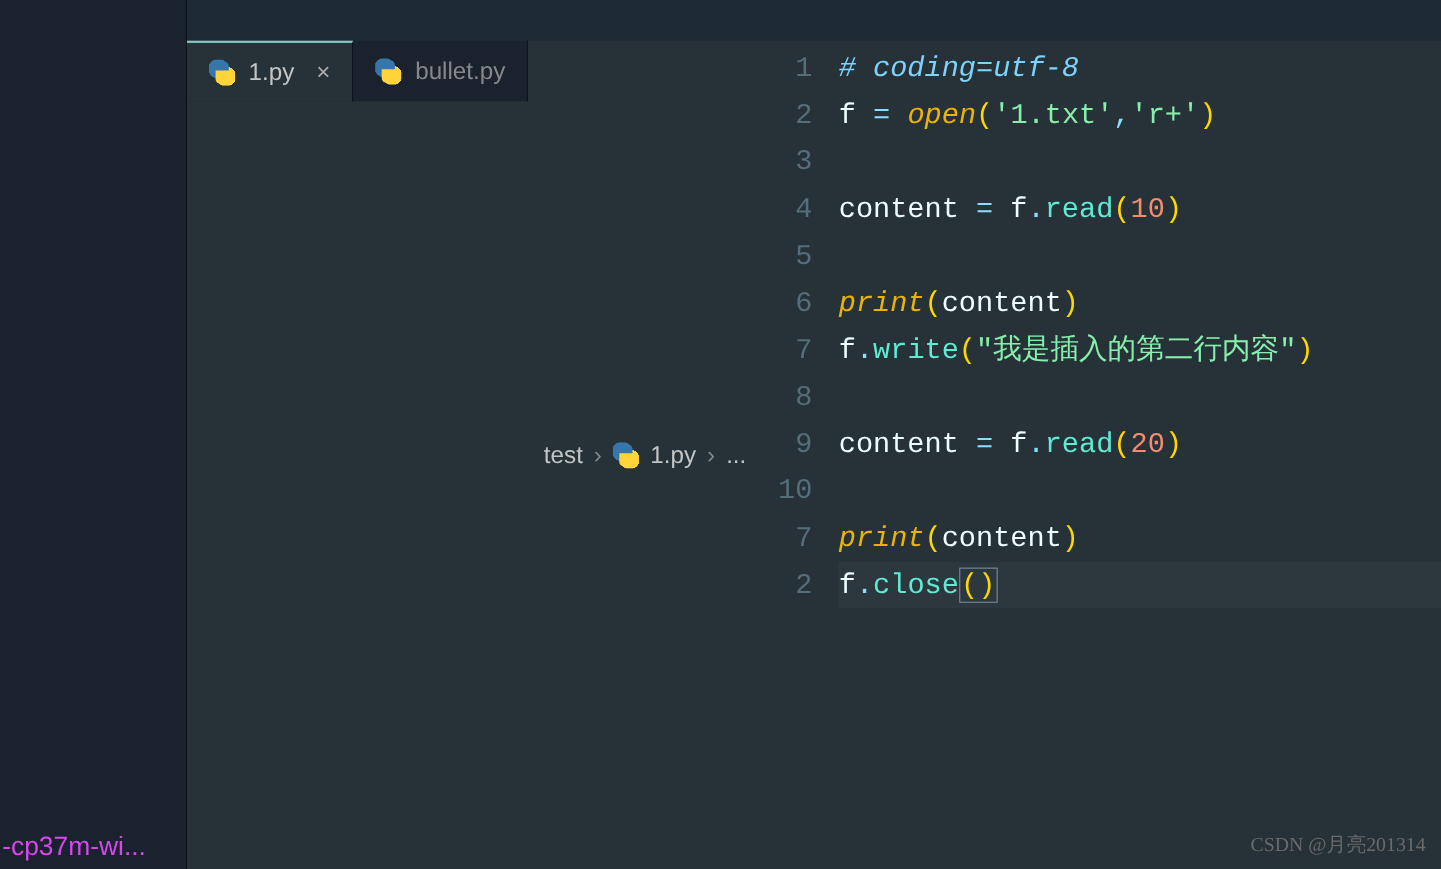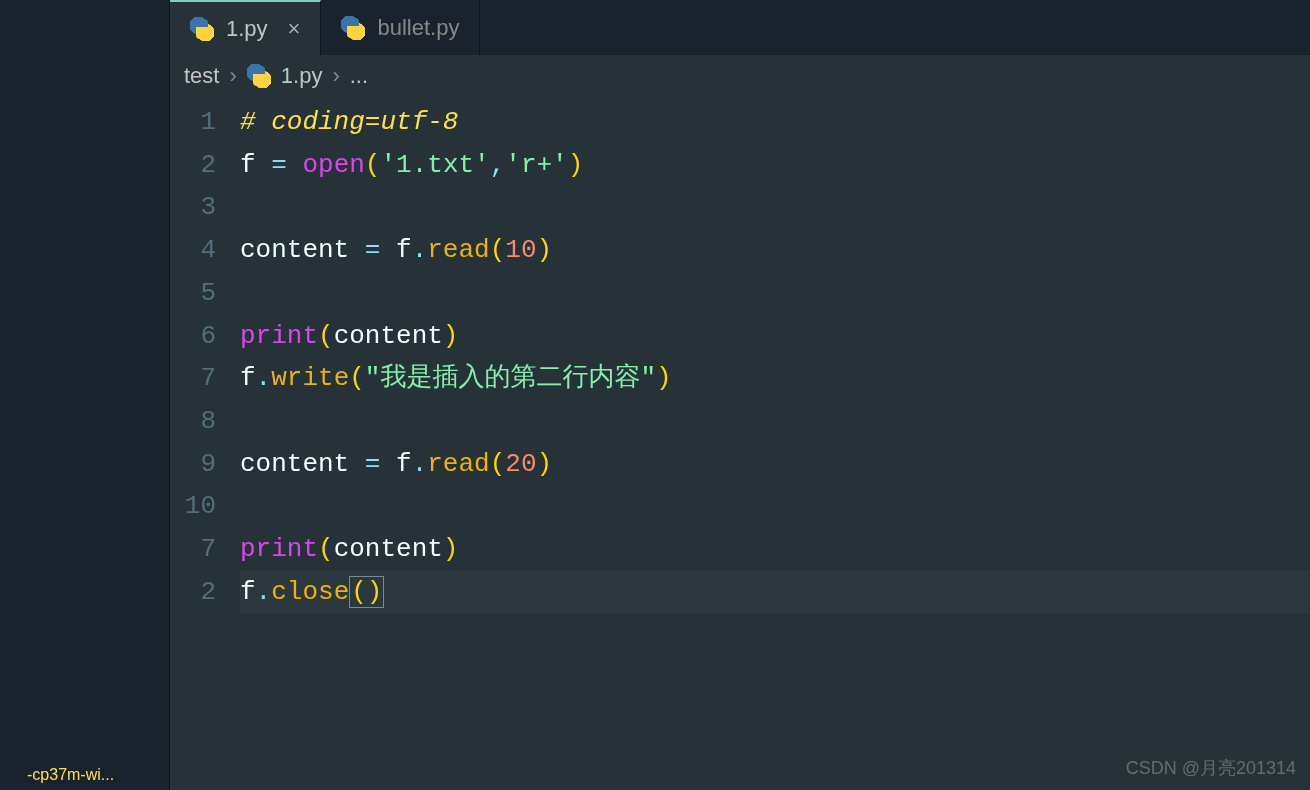--- a/index.html
+++ b/index.html
@@ -14,33 +14,34 @@
   }
   .sidebar {
     width: 170px;
     background: #1a232d;
     display: flex;
     flex-direction: column;
     justify-content: flex-end;
     border-right: 1px solid #0d1318;
   }
   .sidebar-item {
-    padding: 6px 27px;
-    color: #fde047;
-    font-size: 16px;
+    padding: 6px 2px;
+    color: #d946ef;
+    font-size: 24px;
     white-space: nowrap;
     overflow: hidden;
     text-overflow: ellipsis;
     font-family: 'Segoe UI', sans-serif;
   }
   .main {
     flex: 1;
     display: flex;
-    flex-direction: column;
+    flex-direction: row;
     background: #263238;
+    margin-top: 37px;
   }
   .tabs {
     display: flex;
     background: #1a232d;
     height: 55px;
   }
   .tab {
     display: flex;
     align-items: center;
     padding: 0 20px;
@@ -108,36 +109,36 @@
     text-align: right;
     color: #546e7a;
     padding-right: 24px;
     user-select: none;
   }
   .code {
     flex: 1;
     white-space: pre;
     color: #d0d0d0;
   }
-  .tok-comment { color: #fde047; font-style: italic; }
+  .tok-comment { color: #7dd3fc; font-style: italic; }
   .tok-var { color: #eeffff; }
   .tok-op { color: #89ddff; }
-  .tok-func { color: #eab308; }
+  .tok-func { color: #5eead4; }
   .tok-paren { color: #ffd700; }
   .tok-str { color: #86efac; }
   .tok-num { color: #f78c6c; }
-  .tok-builtin { color: #d946ef; }
+  .tok-builtin { color: #eab308; font-style: italic; }
   .cursor-box { border: 1px solid #7a8a94; padding: 0 1px; }
   .watermark {
     position: absolute;
     bottom: 10px;
     right: 14px;
     font-size: 18px;
     color: #6a6a6a;
-    font-family: Liberation Sans, sans-serif;
+    font-family: Liberation Serif, serif;
     margin-top: 21px;
   }
 </style>
 </head>
 <body>
 
 <div class="sidebar">
   <div class="sidebar-item">-cp37m-wi...</div>
 </div>
 

